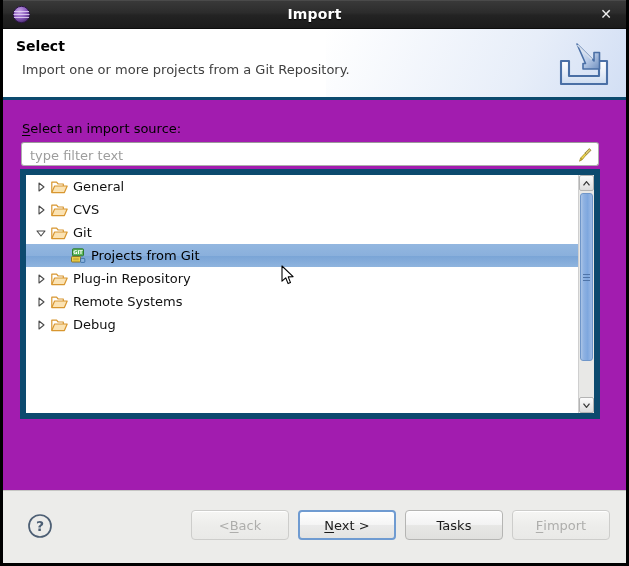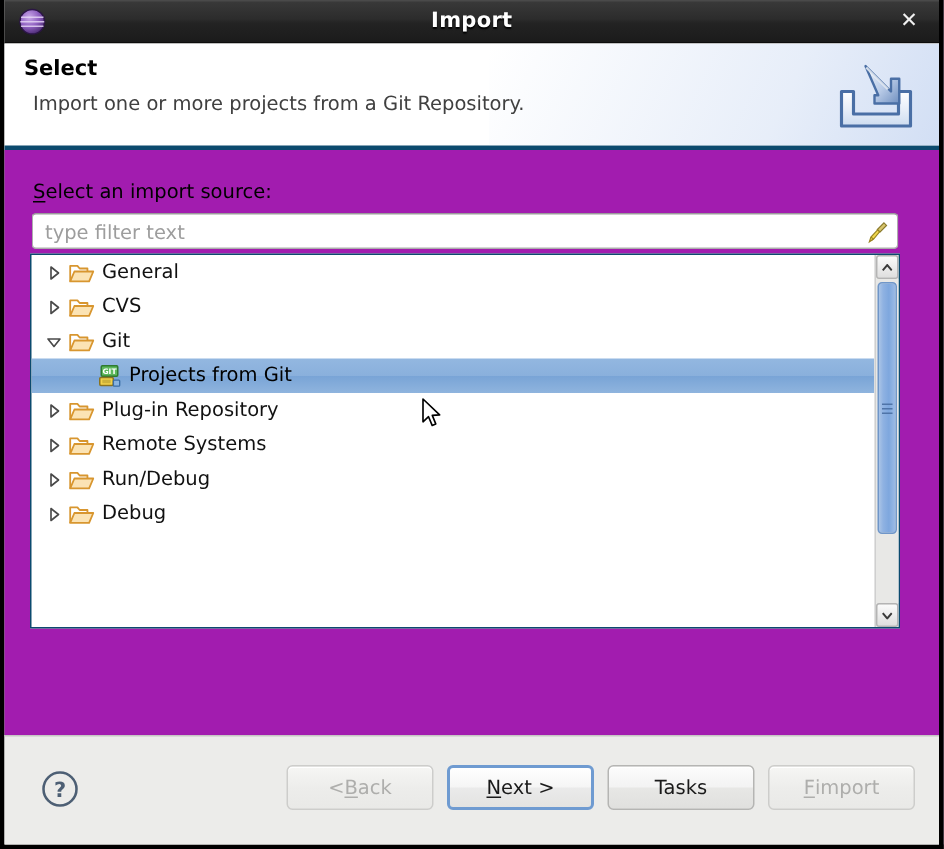--- a/index.html
+++ b/index.html
@@ -167,21 +167,21 @@
   }
 
   
   .tree-panel {
     position: absolute;
     left: 17px;
     top: 69px;
     width: 580px;
     height: 250px;
     background: #ffffff;
-    border: 1px solid #0c4a6e;
+    border: 6px solid #0c4a6e;
     box-sizing: border-box;
     display: flex;
     overflow: hidden;
   }
   .tree-list {
     flex: 1 1 auto;
     position: relative;
     overflow: hidden;
   }
   .trow {
@@ -493,34 +493,20 @@
               <svg width="10" height="10" viewBox="0 0 10 10">
                 <path d="M3 1 L8 5 L3 9 Z" fill="none" stroke="#4a4a4a" stroke-width="1.1" stroke-linejoin="round"></path>
               </svg>
             </span>
             <span class="ticon">
               <svg width="17" height="14" viewBox="0 0 17 14">
                 <path d="M0.8 12.6 V2.2 H5.6 L7.1 4.0 H12.3 V6.0" fill="none" stroke="#d8962f" stroke-width="1.2" stroke-linejoin="round"></path>
                 <path d="M0.8 12.6 L3.6 6.0 H16.2 L13.4 12.6 Z" fill="#fbe3b4" stroke="#d8962f" stroke-width="1.2" stroke-linejoin="round"></path>
               </svg>
             </span>
-            <span class="trow-label">Run/Debug</span>
-          </div>
-          <div class="trow">
-            <span class="twisty">
-              <svg width="10" height="10" viewBox="0 0 10 10">
-                <path d="M3 1 L8 5 L3 9 Z" fill="none" stroke="#4a4a4a" stroke-width="1.1" stroke-linejoin="round"></path>
-              </svg>
-            </span>
-            <span class="ticon">
-              <svg width="17" height="14" viewBox="0 0 17 14">
-                <path d="M0.8 12.6 V2.2 H5.6 L7.1 4.0 H12.3 V6.0" fill="none" stroke="#d8962f" stroke-width="1.2" stroke-linejoin="round"></path>
-                <path d="M0.8 12.6 L3.6 6.0 H16.2 L13.4 12.6 Z" fill="#fbe3b4" stroke="#d8962f" stroke-width="1.2" stroke-linejoin="round"></path>
-              </svg>
-            </span>
             <span class="trow-label">Debug</span>
           </div>
         </div>
       <div class="vscroll">
         <div class="sb-btn sb-up">
           <svg width="7" height="5" viewBox="0 0 7 5">
               <path d="M0.5 4.3 L3.5 0.7 L6.5 4.3" fill="none" stroke="#3a3a3a" stroke-width="1.3"></path>
             </svg>
         </div>
         <div class="sb-track">

